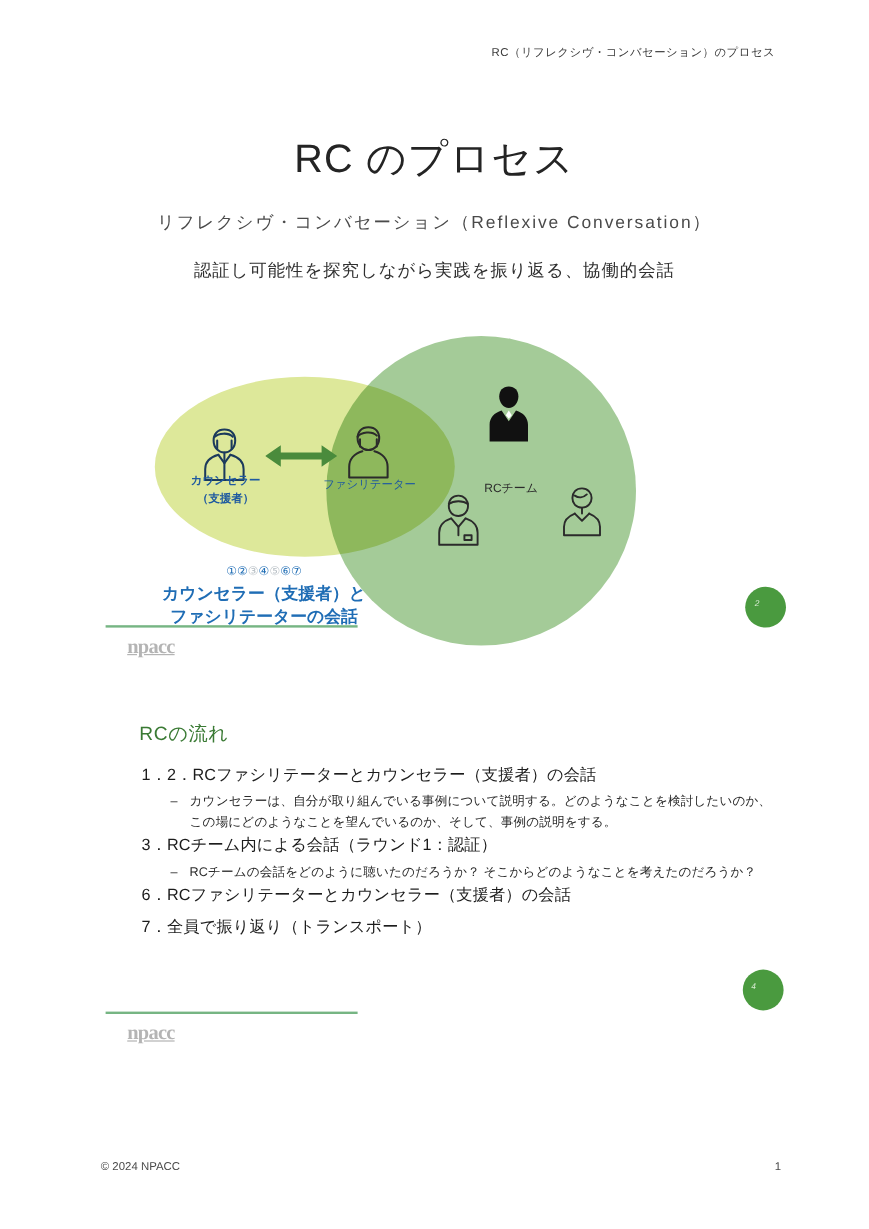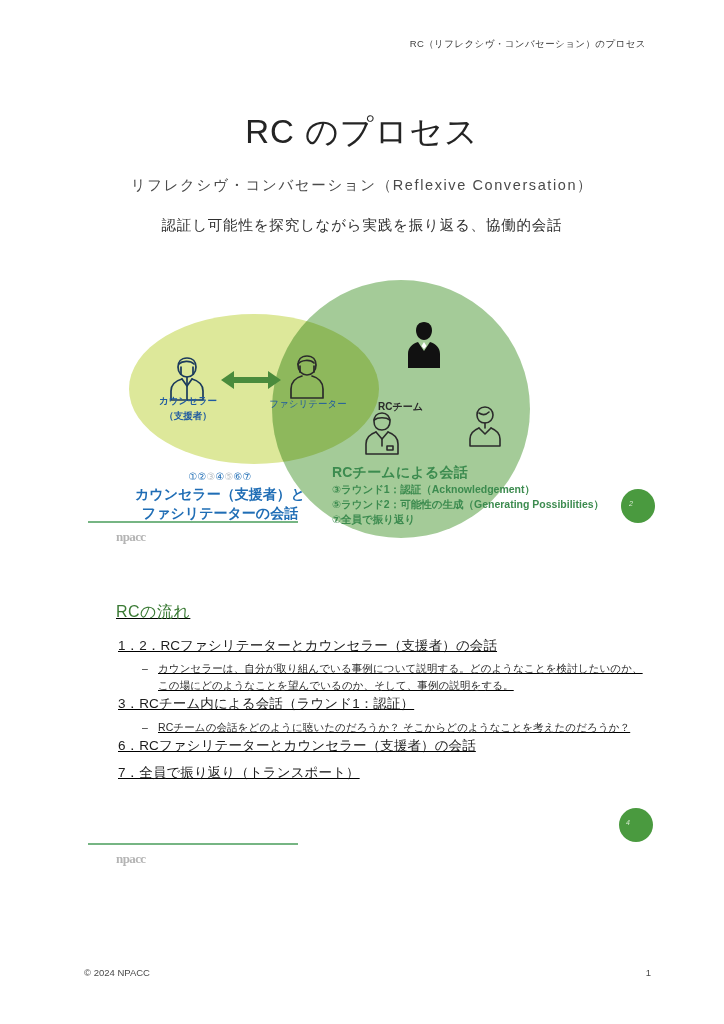--- a/index.html
+++ b/index.html
@@ -146,24 +146,24 @@
     text-align: center;
     font-size: 9.5px;
     color: #1f5aa0;
     font-weight: normal;
   }
   .lbl-rcteam {
     position: absolute;
     left: 378px;
     top: 128px;
     width: 96px;
-    text-align: left;
+    text-align: center;
     font-size: 10px;
     color: #2b2b2b;
-    font-weight: bold;
+    font-weight: normal;
   }
 
   
   .cap-left {
     position: absolute;
     left: 92px;
     top: 440px;
     width: 256px;
     text-align: center;
   }
@@ -241,37 +241,37 @@
 
   
   .logo-block { position: absolute; width: 210px; }
   .logo-rule {
     width: 100%;
     height: 1.6px;
     background: #76b583;
   }
   .logo-word {
     margin-top: 6px;
-    margin-left: 28px;
-    font-size: 13px;
+    margin-left: 18px;
+    font-size: 17px;
     font-weight: bold;
     color: #b4b4b4;
     letter-spacing: -0.6px;
     font-family: "Liberation Serif", "DejaVu Serif", serif;
+    text-decoration: underline;
   }
   .logo-top { left: 88px; top: 521px; }
   .logo-bottom { left: 88px; top: 843px; }
 
   
   .flow {
     position: absolute;
     left: 116px;
     top: 602px;
     width: 530px;
-    text-decoration: underline;
   }
   .flow-head {
     font-size: 16px;
     color: #3a7a34;
     letter-spacing: 0.5px;
   }
   .flow-list { margin-top: 13px; }
   .flow-item {
     font-size: 13.5px;
     color: #1c1c1c;
@@ -397,28 +397,20 @@
   </div>
 
   <div class="cap-left">
     <div class="numrow" id="numrow"><span>①</span><span>②</span><span class="dim">③</span><span>④</span><span class="dim">⑤</span><span>⑥</span><span>⑦</span></div>
     <div class="ctext">
       <div>カウンセラー（支援者）と</div>
       <div>ファシリテーターの会話</div>
     </div>
   </div>
 
-  <div class="cap-right">
-    <div class="rhead">RCチームによる会話</div>
-    <div id="rightlines">
-        <div class="rline">③ラウンド1：認証（Acknowledgement）</div>
-        <div class="rline">⑤ラウンド2：可能性の生成（Generating Possibilities）</div>
-        <div class="rline">⑦全員で振り返り</div>
-      </div>
-  </div>
 
   <div class="badge-right-top">
     <span class="bnum">2</span>
   </div>
 
   <div class="logo-block logo-top">
     <div class="logo-rule"></div>
     <div class="logo-word">npacc</div>
   </div>
 

